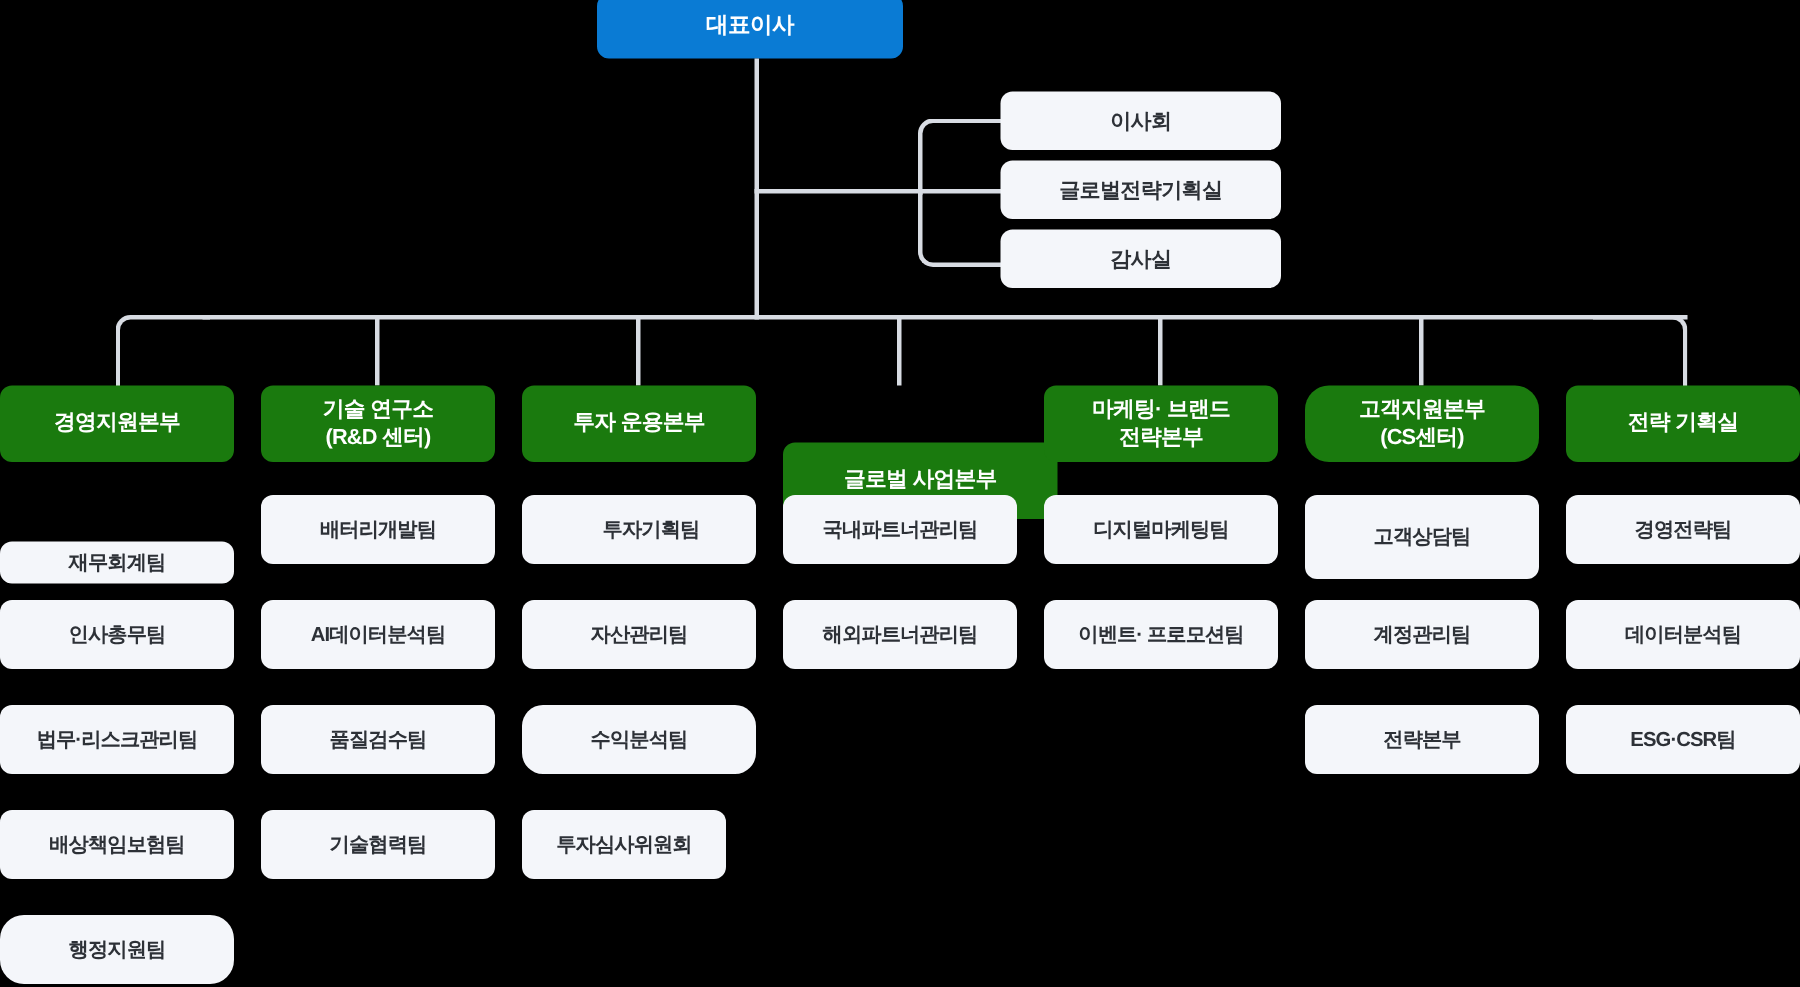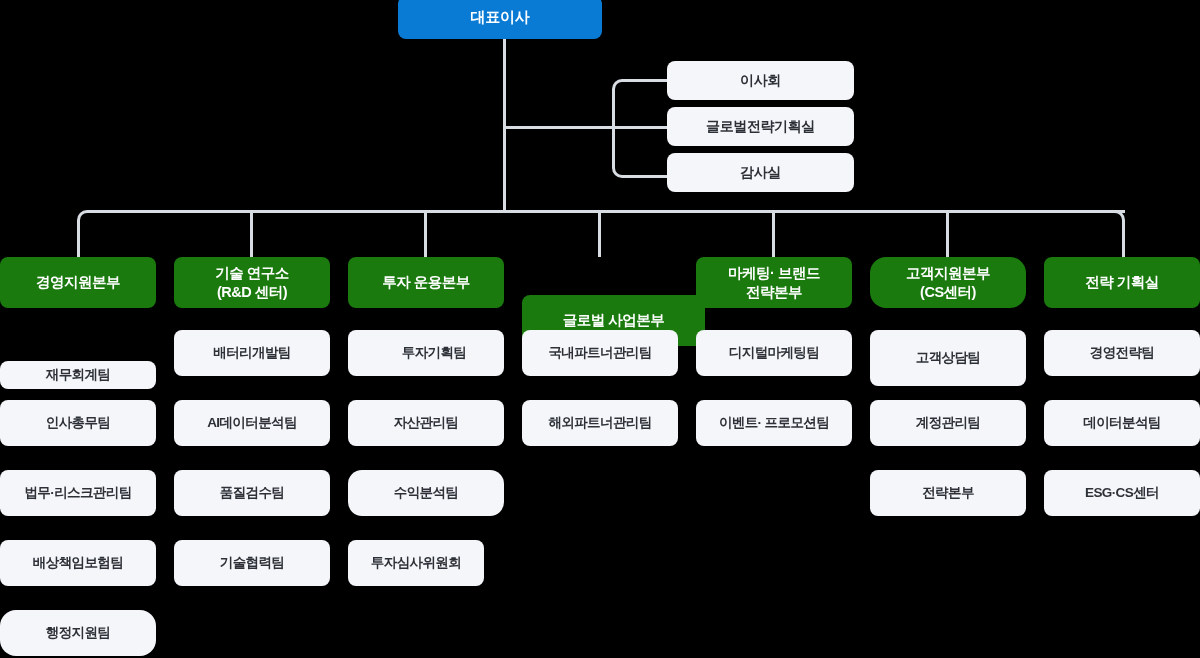--- a/index.html
+++ b/index.html
@@ -154,15 +154,15 @@
 
   <div class="node node-team" style="left:696px; top:330px; width:156px; height:46px;">디지털마케팅팀</div>
   <div class="node node-team" style="left:696px; top:400px; width:156px; height:46px;">이벤트· 프로모션팀</div>
 
   <div class="node node-team" style="left:870px; top:330px; width:156px; height:56px;">고객상담팀</div>
   <div class="node node-team" style="left:870px; top:400px; width:156px; height:46px;">계정관리팀</div>
   <div class="node node-team" style="left:870px; top:470px; width:156px; height:46px;">전략본부</div>
 
   <div class="node node-team" style="left:1044px; top:330px; width:156px; height:46px;">경영전략팀</div>
   <div class="node node-team" style="left:1044px; top:400px; width:156px; height:46px;">데이터분석팀</div>
-  <div class="node node-team" style="left:1044px; top:470px; width:156px; height:46px;">ESG·CS센터</div>
+  <div class="node node-team" style="left:1044px; top:470px; width:156px; height:46px;">ESG·CSR팀</div>
 
 </div>
 
 </body></html>

